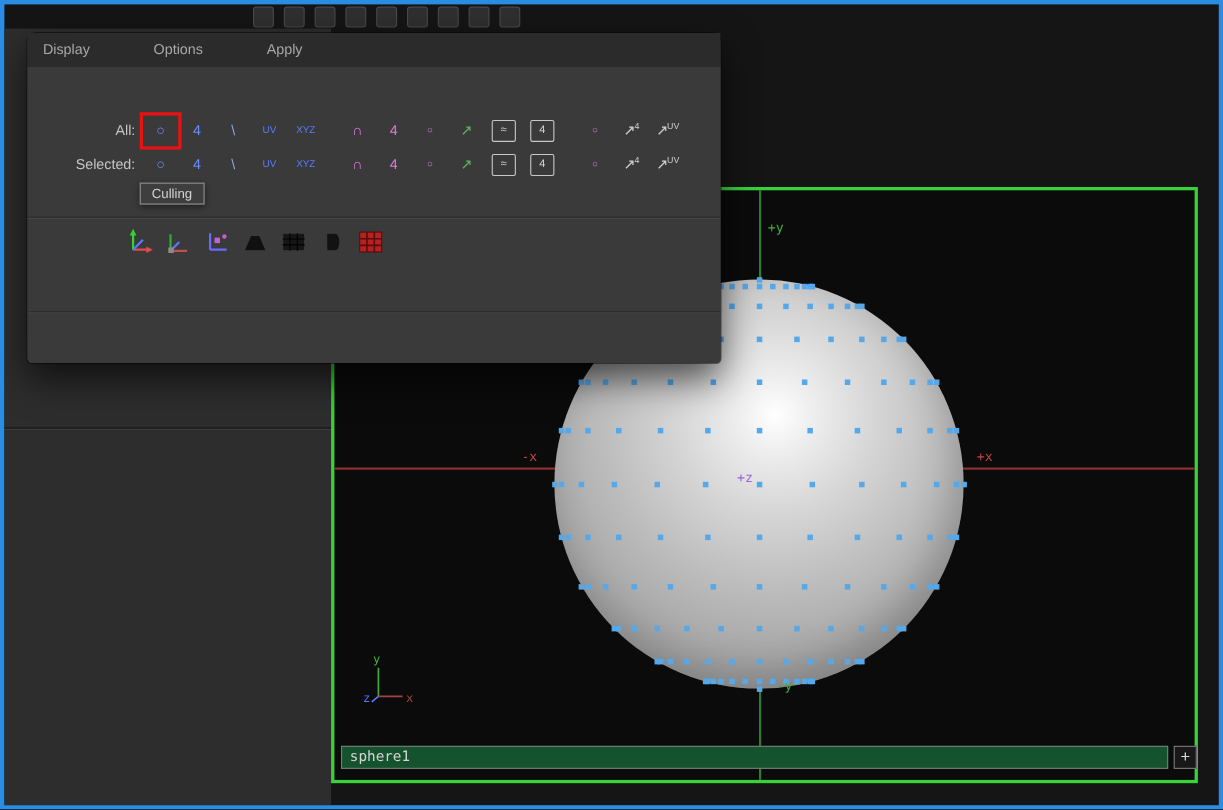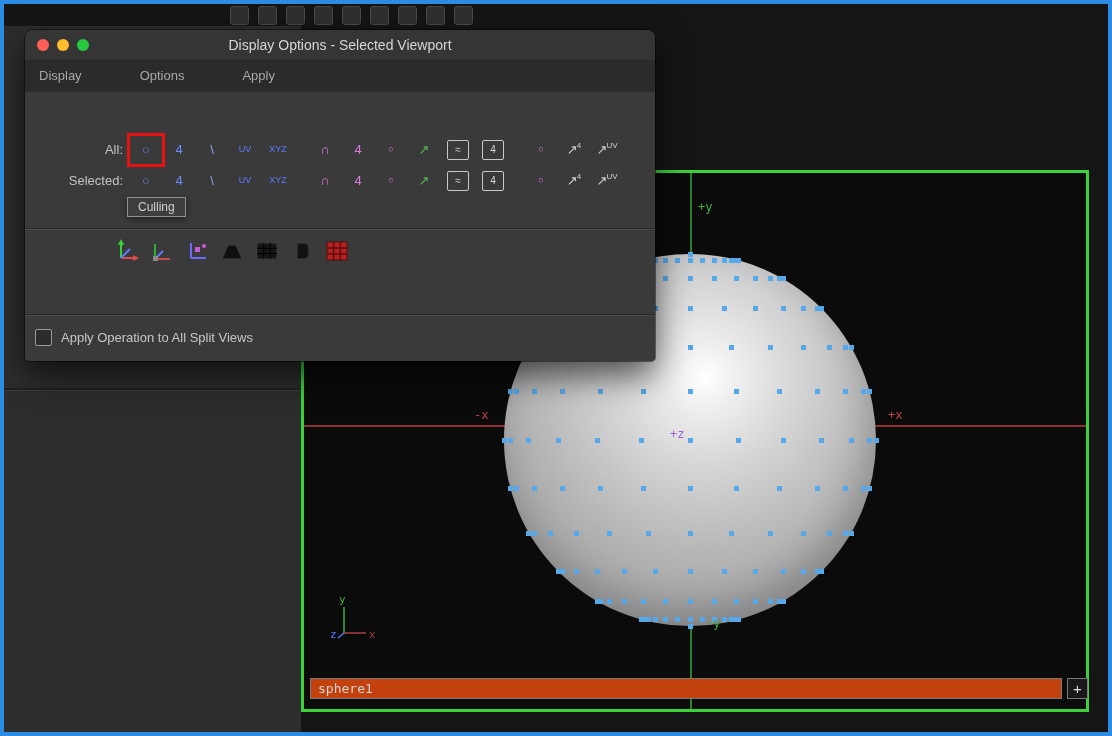--- a/index.html
+++ b/index.html
@@ -19,21 +19,21 @@
             border:3px solid #3ad23a;background:#0b0b0b;}
   .ax-x{position:absolute;left:0;right:0;top:252px;height:2px;background:#8e3030;z-index:1;}
   .ax-y{position:absolute;top:0;bottom:0;left:386px;width:2px;background:#2f7d2f;z-index:1;}
   .sphere{position:absolute;left:200px;top:81px;width:372px;height:372px;border-radius:50%;z-index:2;
           background:radial-gradient(circle at 54% 33%, #ffffff 0%, #efefef 10%, #d6d6d6 28%, #bcbcbc 50%, #a6a6a6 70%, #959595 88%, #8c8c8c 100%);
           box-shadow:inset -8px -16px 34px rgba(0,0,0,.18);}
   .points-layer{position:absolute;inset:0;z-index:3;}
   .pt{position:absolute;background:var(--pt,#55a8ea);}
   .vp-label{position:absolute;font-family:"DejaVu Sans Mono",monospace;font-size:12px;z-index:4;}
   .gizmo{position:absolute;left:26px;top:418px;z-index:4;font-family:"DejaVu Sans Mono",monospace;}
-  .vp-path-bar{position:absolute;left:6px;top:505px;width:752px;height:21px;background:#c2410c;border:1px solid #7a7a7a;
+  .vp-path-bar{position:absolute;left:6px;top:505px;width:752px;height:21px;background:#14532d;border:1px solid #7a7a7a;
                color:#d5d5d5;font-family:"DejaVu Sans Mono",monospace;font-size:13px;line-height:19px;padding-left:7px;
                box-sizing:border-box;z-index:6;}
   .vp-add{position:absolute;left:763px;top:505px;width:21px;height:21px;background:#181818;border:1px solid #7a7a7a;
           color:#ddd;text-align:center;line-height:19px;font-size:15px;box-sizing:border-box;z-index:6;}
 
   
   .dialog{position:absolute;left:21px;top:26px;width:630px;background:#3a3a3a;border-radius:8px 8px 4px 4px;
           box-shadow:0 14px 34px rgba(0,0,0,.65),0 0 0 1px rgba(0,0,0,.45);z-index:10;}
   .titlebar{height:30px;background:#353535;border-radius:8px 8px 0 0;position:relative;display:flex;
             align-items:center;justify-content:center;border-bottom:1px solid #262626;}
@@ -259,28 +259,20 @@
       <text x="39" y="47" fill="#a84040" font-size="11">x</text>
       <line x1="14" y1="42" x2="8" y2="47" stroke="#5b78ff" stroke-width="1.5"></line>
       <text x="0" y="47" fill="#5b78ff" font-size="11">z</text>
     </svg>
 
     <div class="vp-path-bar">sphere1</div>
     <div class="vp-add">+</div>
   </div>
 
   <div class="dialog">
-    <div class="titlebar">
-      <div class="lights">
-        <span class="light red"></span>
-        <span class="light yellow"></span>
-        <span class="light green"></span>
-      </div>
-      <span class="title">Display Options - Selected Viewport</span>
-    </div>
 
     <div class="tabbar">
         <div class="tab">Display</div>
         <div class="tab">Options</div>
         <div class="tab">Apply</div>
       </div>
 
     <div class="content">
       <div class="marker-rows">
           <div class="marker-row">
@@ -433,20 +425,16 @@
             <svg width="26" height="26">
               <rect x="3" y="4" width="20" height="18" fill="#b82121" stroke="#5a0d0d"></rect>
               <line x1="9.6" y1="4" x2="9.6" y2="22" stroke="#5a0d0d" stroke-width="1.5"></line>
               <line x1="16.3" y1="4" x2="16.3" y2="22" stroke="#5a0d0d" stroke-width="1.5"></line>
               <line x1="3" y1="10" x2="23" y2="10" stroke="#5a0d0d" stroke-width="1.5"></line>
               <line x1="3" y1="16" x2="23" y2="16" stroke="#5a0d0d" stroke-width="1.5"></line>
             </svg>
           </span>
         </div>
       <div class="sep sep2"></div>
-      <div class="checkbox-row">
-        <span class="cbox"></span>
-        <span>Apply Operation to All Split Views</span>
-      </div>
     </div>
   </div>
 
 </div>
 
 </body></html>

